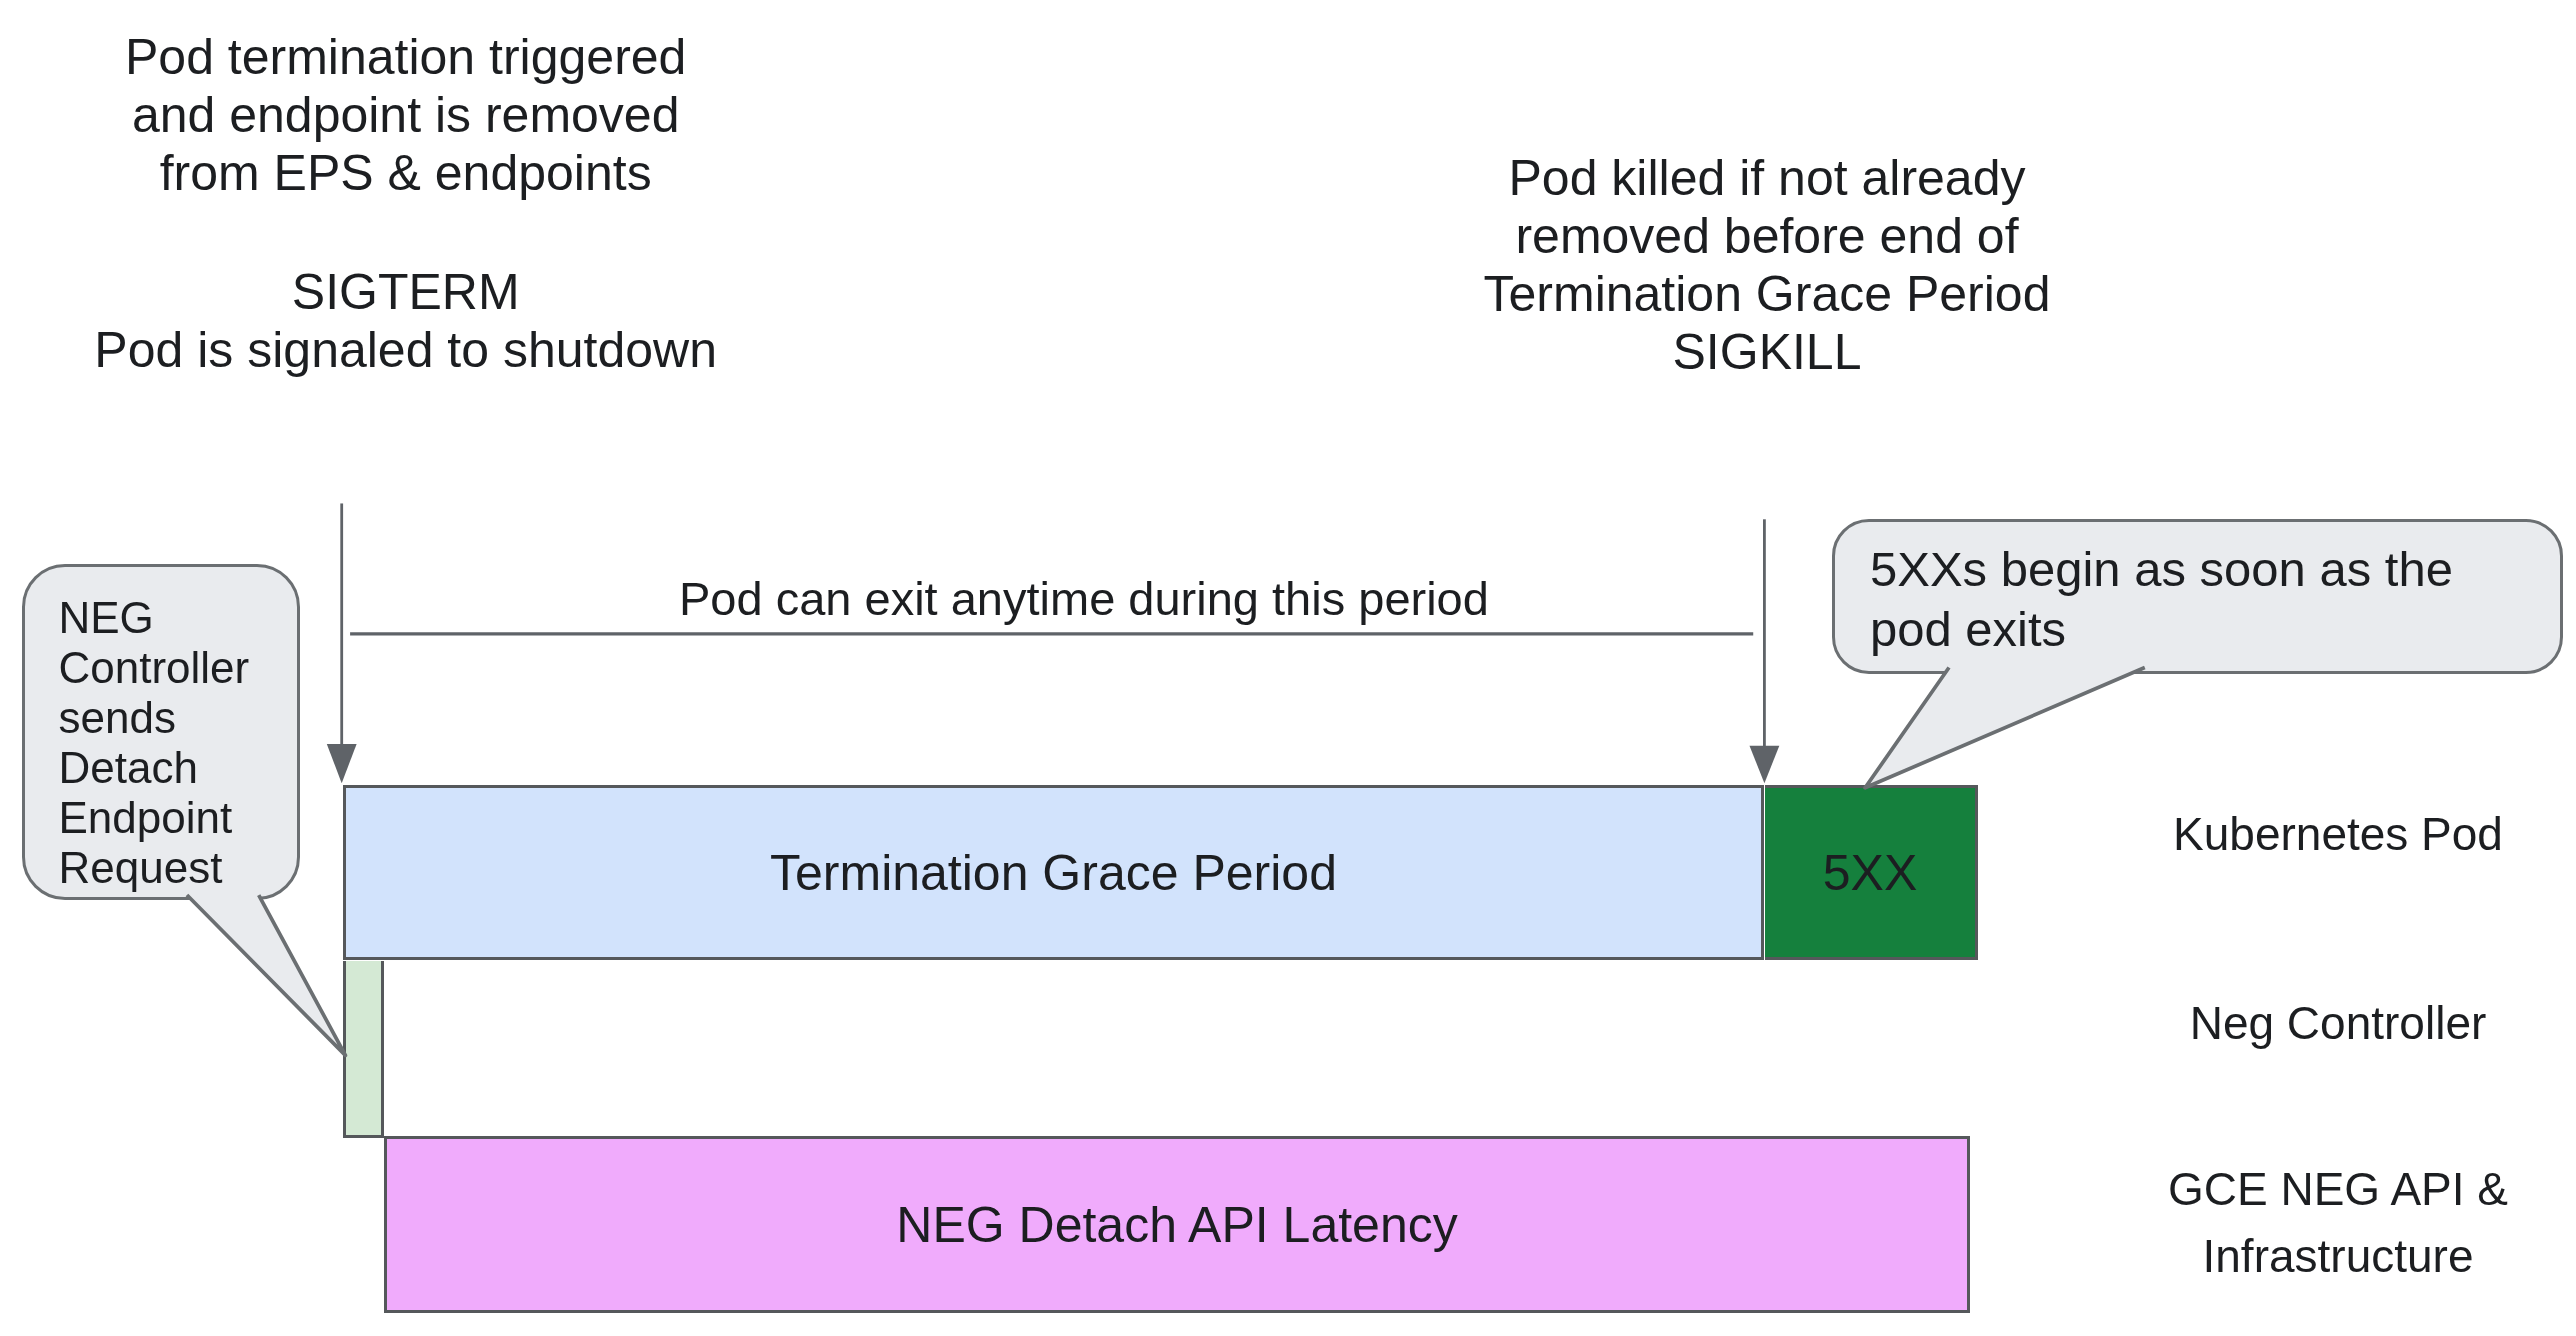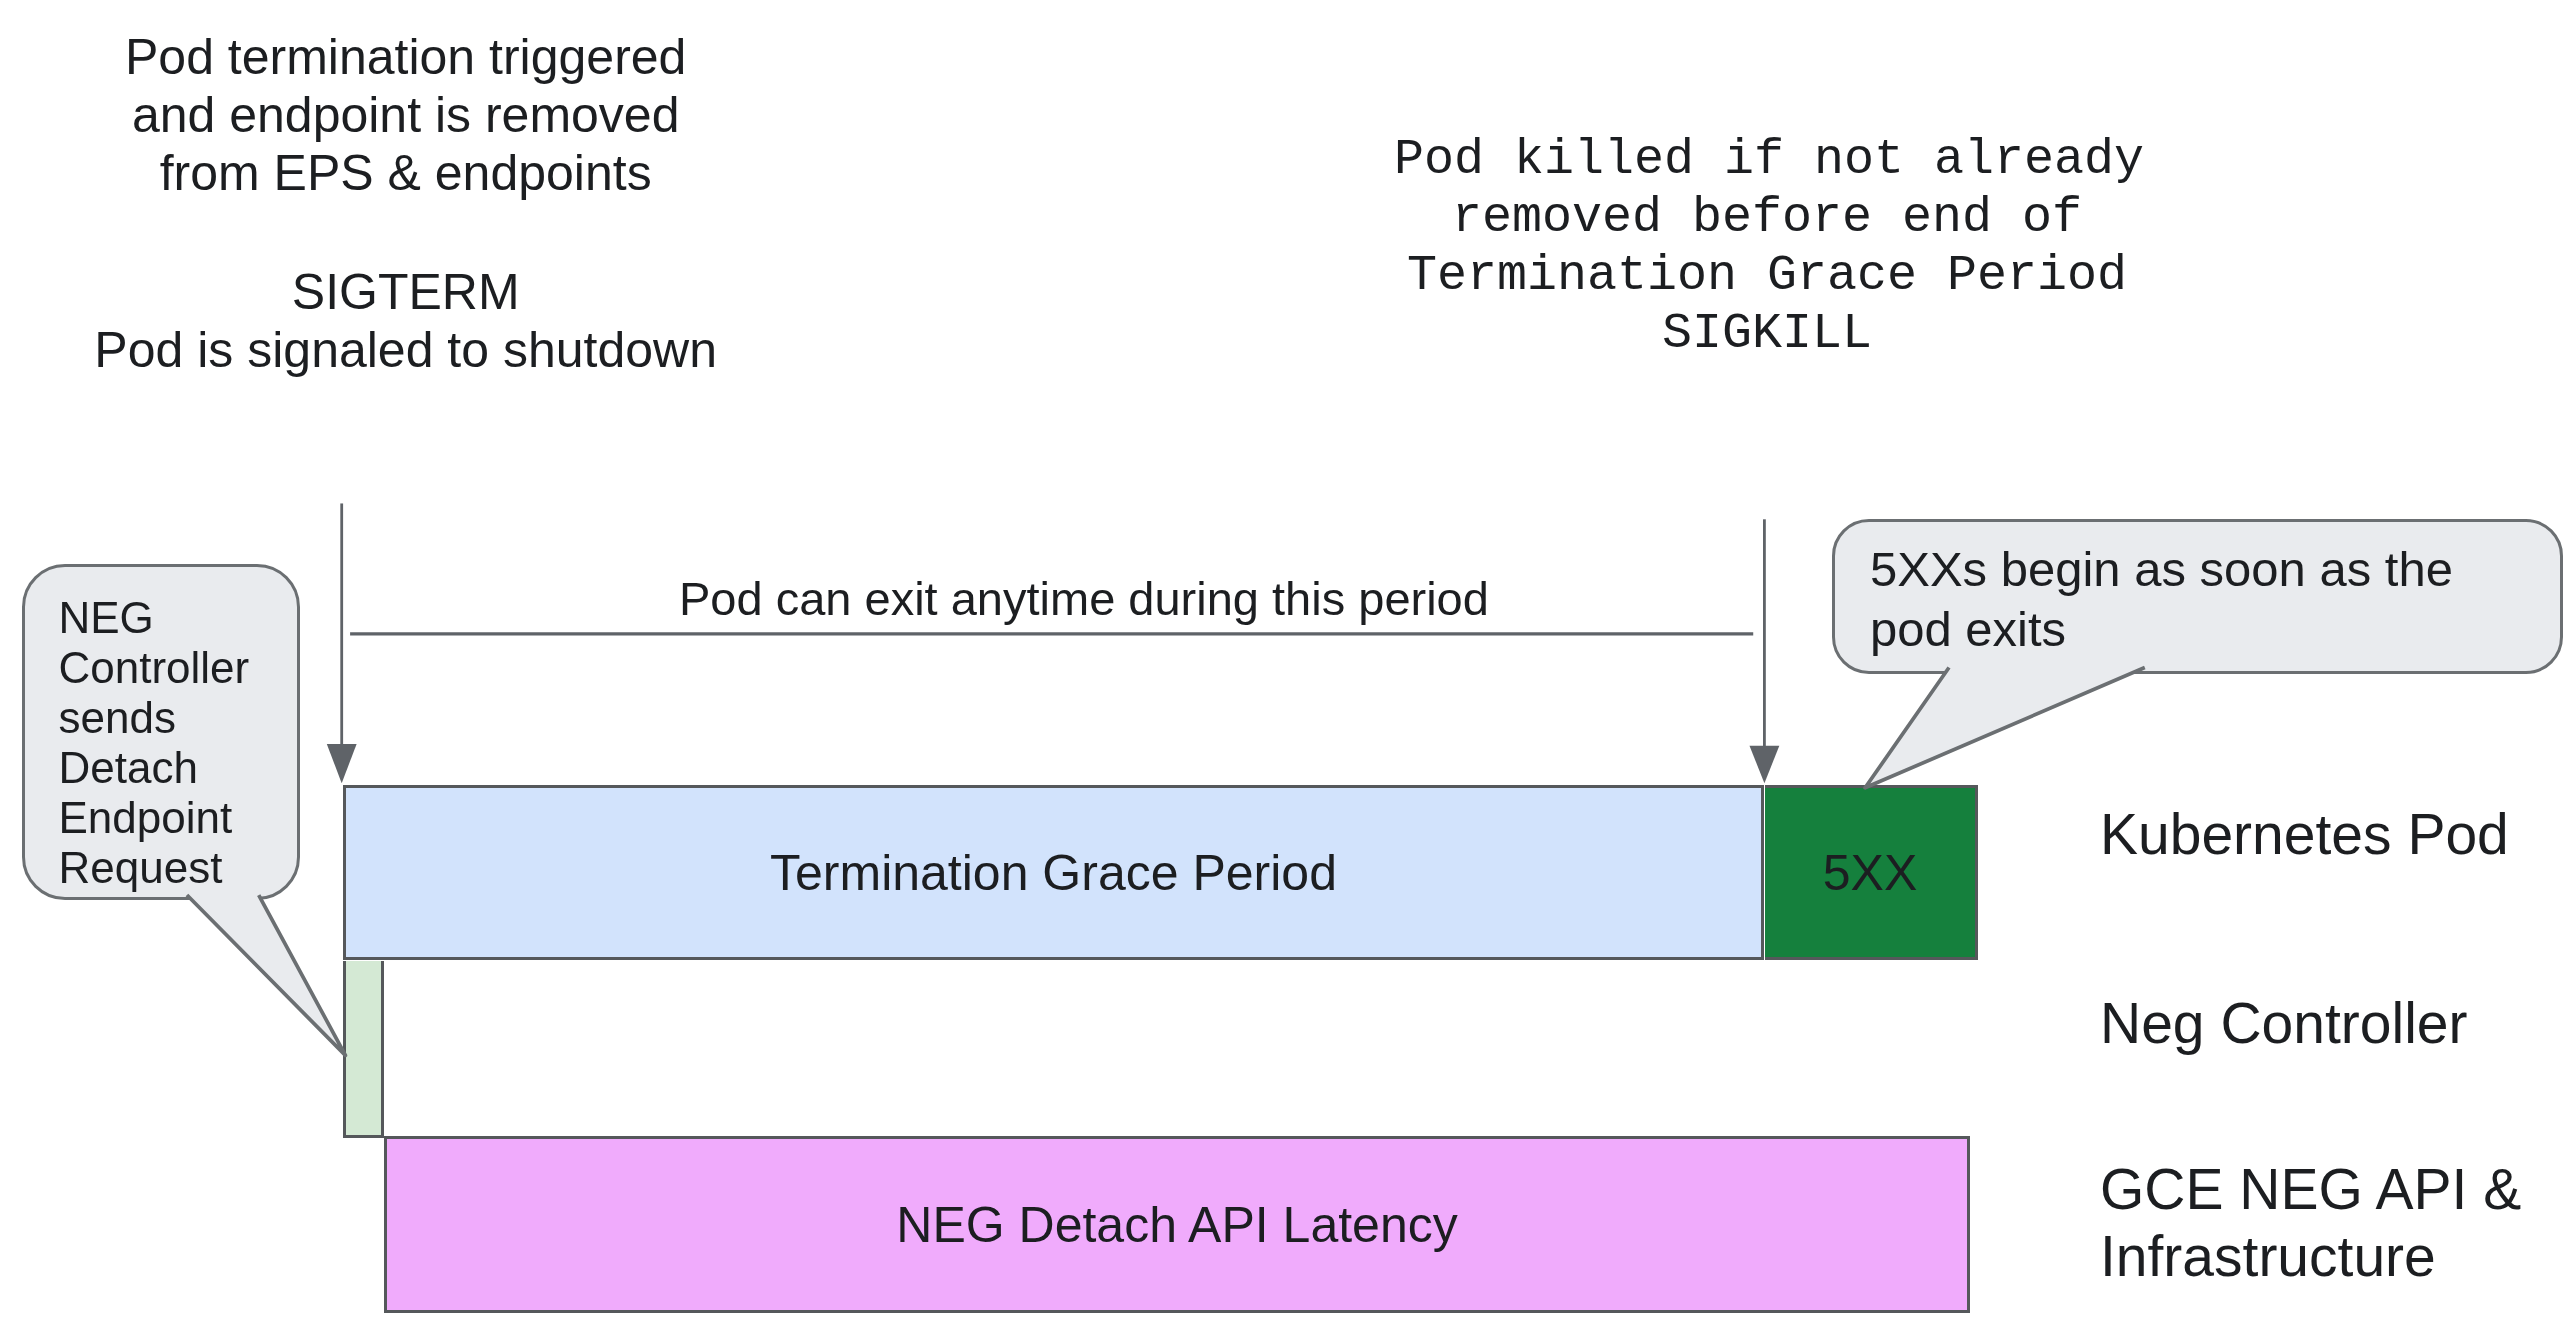--- a/index.html
+++ b/index.html
@@ -20,21 +20,21 @@
 
   
   .annot {
     text-align: center;
     font-size: 50px;
     line-height: 58px;
     white-space: nowrap;
   }
   .annot-left-1  { left: 18.7px;   top: 28px;  width: 774px; }
   .annot-left-2  { left: 18.7px;   top: 263px; width: 774px; }
-  .annot-right-1 { left: 1394px; top: 131px; width: 746px; font-family: Liberation Mono, monospace; }
+  .annot-right-1 { left: 1394px; top: 149px; width: 746px; }
 
   
   .exit-note {
     left: 679px; top: 571px; width: 746px;
     text-align: center;
     font-size: 47px;
     line-height: 56px;
     white-space: nowrap;
   }
 
@@ -63,23 +63,24 @@
     border-top: none;
   }
   .bar-latency {
     left: 384px; top: 1136px; width: 1586px; height: 177px;
     background: #f0abfc;
   }
 
   
   .lane-label {
     left: 2100px; width: 476px;
-    font-size: 57px;
+    font-size: 46px;
     line-height: 68px;
     white-space: nowrap;
+    text-align: center;
   }
   .lane-k8s  { top: 800px; }
   .lane-negc { top: 989px; }
   .lane-gce  { top: 1156px; line-height: 67px; }
 
   
   .callout {
     box-sizing: border-box;
     background: #e9ebee;
     border: 3.7px solid #6b6f72;

